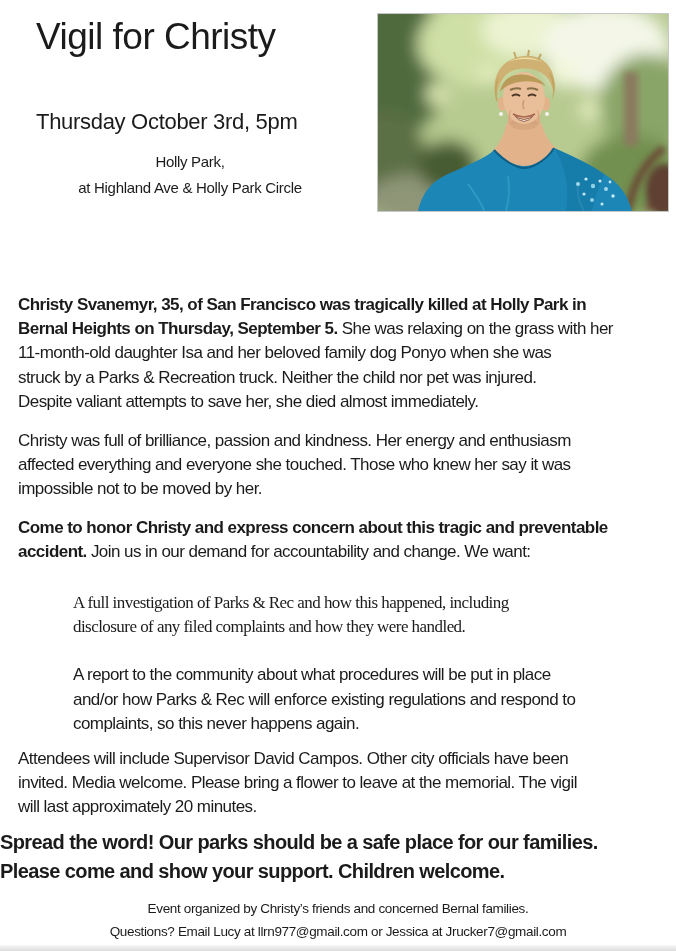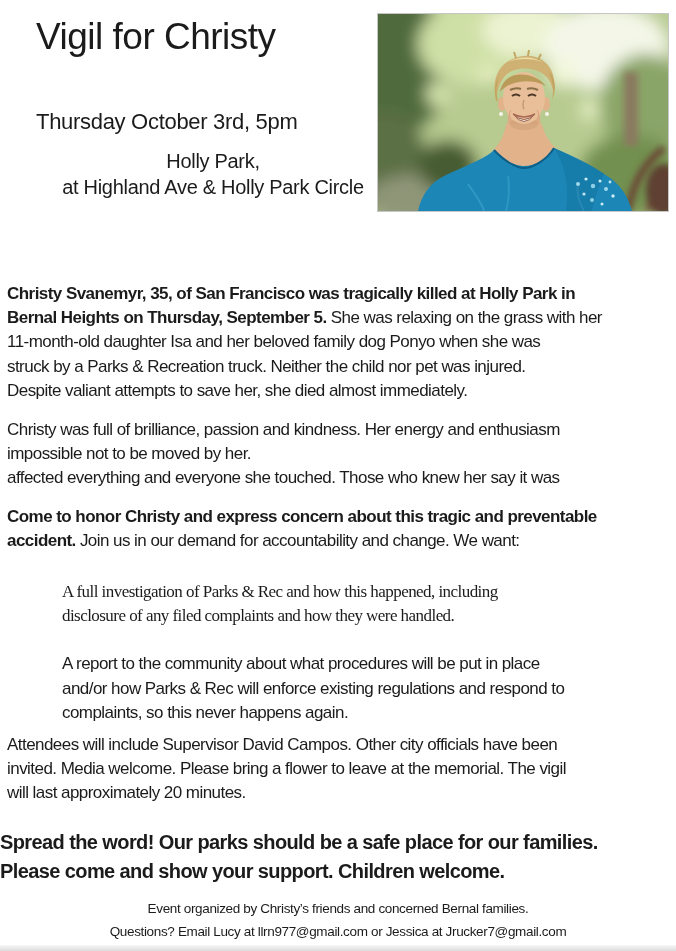--- a/index.html
+++ b/index.html
@@ -11,32 +11,32 @@
   .title{
     position:absolute;left:36px;top:16px;
     font-size:37px;letter-spacing:-0.5px;white-space:nowrap;
   }
   .datetime{
     position:absolute;left:36px;top:109px;
     font-size:22px;letter-spacing:-0.3px;white-space:nowrap;
   }
   .location{
     position:absolute;left:0;top:149px;width:380px;
-    text-align:center;font-size:20px;line-height:25.5px;letter-spacing:-0.3px;padding-left:23px;
+    text-align:center;font-size:15px;line-height:25.5px;letter-spacing:-0.3px;
   }
   .photo{
     position:absolute;left:377px;top:13px;width:290px;height:197px;
     border:1px solid #c6c6c6;overflow:hidden;background:#b7cb90;
   }
   .photo svg{display:block;}
   .body-block{
     position:absolute;left:7px;top:282px;width:669px;
     font-size:17px;line-height:24.2px;letter-spacing:-0.55px;
   }
-  .para{margin:0;}
+  .para{margin:11px;}
   .para .tline{white-space:nowrap;overflow:hidden;}
   .b{font-weight:bold;}
   .para:nth-child(2){margin-top:15px;}
   .para:nth-child(3){margin-top:14px;}
   .para:nth-child(4){margin-top:27px;padding-left:55px;font-family:Liberation Serif, serif;}
   .para:nth-child(5){margin-top:24px;padding-left:55px;}
   .para:nth-child(6){margin-top:8px;}
   .emphasis{
     position:absolute;left:0;top:828px;width:676px;
     text-align:left;font-weight:bold;font-size:20px;line-height:29px;letter-spacing:-0.6px;
@@ -155,22 +155,22 @@
 <div class="body-block">
     <div class="para">
       <div class="tline"><span class="b">Christy Svanemyr, 35, of San Francisco was tragically killed at Holly Park in</span></div>
       <div class="tline"><span class="b">Bernal Heights on Thursday, September 5.</span><span> She was relaxing on the grass with her</span></div>
       <div class="tline"><span>11-month-old daughter Isa and her beloved family dog Ponyo when she was</span></div>
       <div class="tline"><span>struck by a Parks &amp; Recreation truck. Neither the child nor pet was injured.</span></div>
       <div class="tline"><span>Despite valiant attempts to save her, she died almost immediately.</span></div>
     </div>
     <div class="para">
       <div class="tline"><span>Christy was full of brilliance, passion and kindness. Her energy and enthusiasm</span></div>
+      <div class="tline"><span>affected everything and everyone she touched. Those who knew her say it was</span></div>
       <div class="tline"><span>impossible not to be moved by her.</span></div>
-      <div class="tline"><span>affected everything and everyone she touched. Those who knew her say it was</span></div>
     </div>
     <div class="para">
       <div class="tline"><span class="b">Come to honor Christy and express concern about this tragic and preventable</span></div>
       <div class="tline"><span class="b">accident.</span><span> Join us in our demand for accountability and change. We want:</span></div>
     </div>
     <div class="para">
       <div class="tline"><span>A full investigation of Parks &amp; Rec and how this happened, including</span></div>
       <div class="tline"><span>disclosure of any filed complaints and how they were handled.</span></div>
     </div>
     <div class="para">

